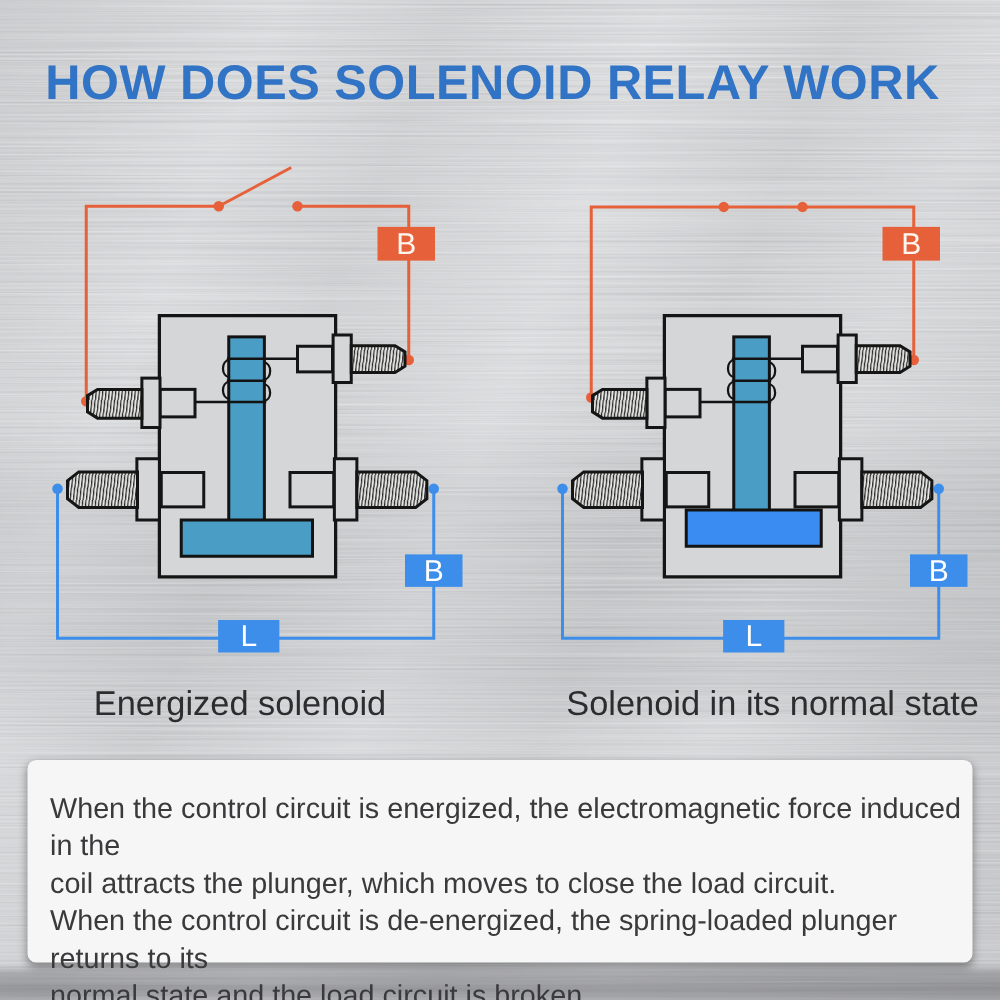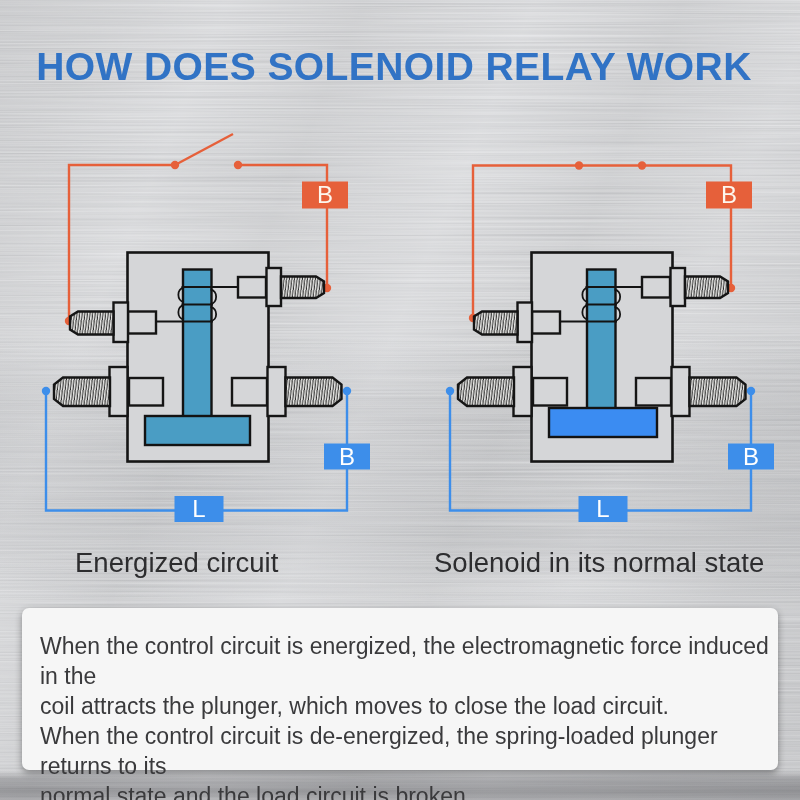--- a/index.html
+++ b/index.html
@@ -18,21 +18,21 @@
         rgba(249,250,253,.26) 47%,
         rgba(195,196,199,.12) 60%,
         rgba(242,243,246,.20) 72%,
         rgba(185,186,189,.16) 86%,
         rgba(165,166,170,.22) 100%);
   }
   #title{position:absolute;left:-6px;top:45px;width:800px;text-align:center;
     font-size:39px;font-weight:bold;color:#3173c5;letter-spacing:0.4px;}
   .cap{position:absolute;top:547px;font-size:27.5px;color:#2d2d2f;}
   #cap1{left:75px;}
-  #cap2{left:434px;text-align:right;}
+  #cap2{left:453px;text-align:right;}
   #panel{position:absolute;left:22px;top:608px;width:756px;height:162px;
     background:#f6f6f6;border-radius:7px;box-shadow:0 3px 7px rgba(30,30,34,.45);}
   #panel p{margin:0;padding:22.5px 0 0 18px;font-size:23px;line-height:30px;color:#3a3a3c;}
 </style>
 </head>
 <body>
 <svg id="bg" width="800" height="800" viewBox="0 0 800 800">
   <defs>
     <filter id="brush" x="0" y="0" width="100%" height="100%">
       <feTurbulence type="fractalNoise" baseFrequency="0.0028 0.6" numOctaves="3" seed="7" result="n"></feTurbulence>
@@ -173,20 +173,20 @@
     <rect x="302" y="181.5" width="46" height="27" fill="#e6603a"></rect>
     <text x="325" y="203" font-size="24" fill="#fdf6ee" text-anchor="middle">B</text>
     <rect x="324" y="443.5" width="46" height="26" fill="#3d8eea"></rect>
     <text x="347" y="464.5" font-size="24" fill="#fff" text-anchor="middle">B</text>
     <rect x="174.5" y="496" width="49" height="26" fill="#3d8eea"></rect>
     <text x="199" y="517" font-size="24" fill="#fff" text-anchor="middle">L</text>
   </g>
 </svg>
 
 <div id="title">HOW DOES SOLENOID RELAY WORK</div>
-<div class="cap" id="cap1">Energized circuit</div>
+<div class="cap" id="cap1">Energized solenoid</div>
 <div class="cap" id="cap2">Solenoid in its normal state</div>
 <div id="panel">
   <p>When the control circuit is energized, the electromagnetic force induced in the<br>
 coil attracts the plunger, which moves to close the load circuit.<br>
 When the control circuit is de-energized, the spring-loaded plunger returns to its<br>
 normal state and the load circuit is broken.</p>
 </div>
 
 </body></html>

